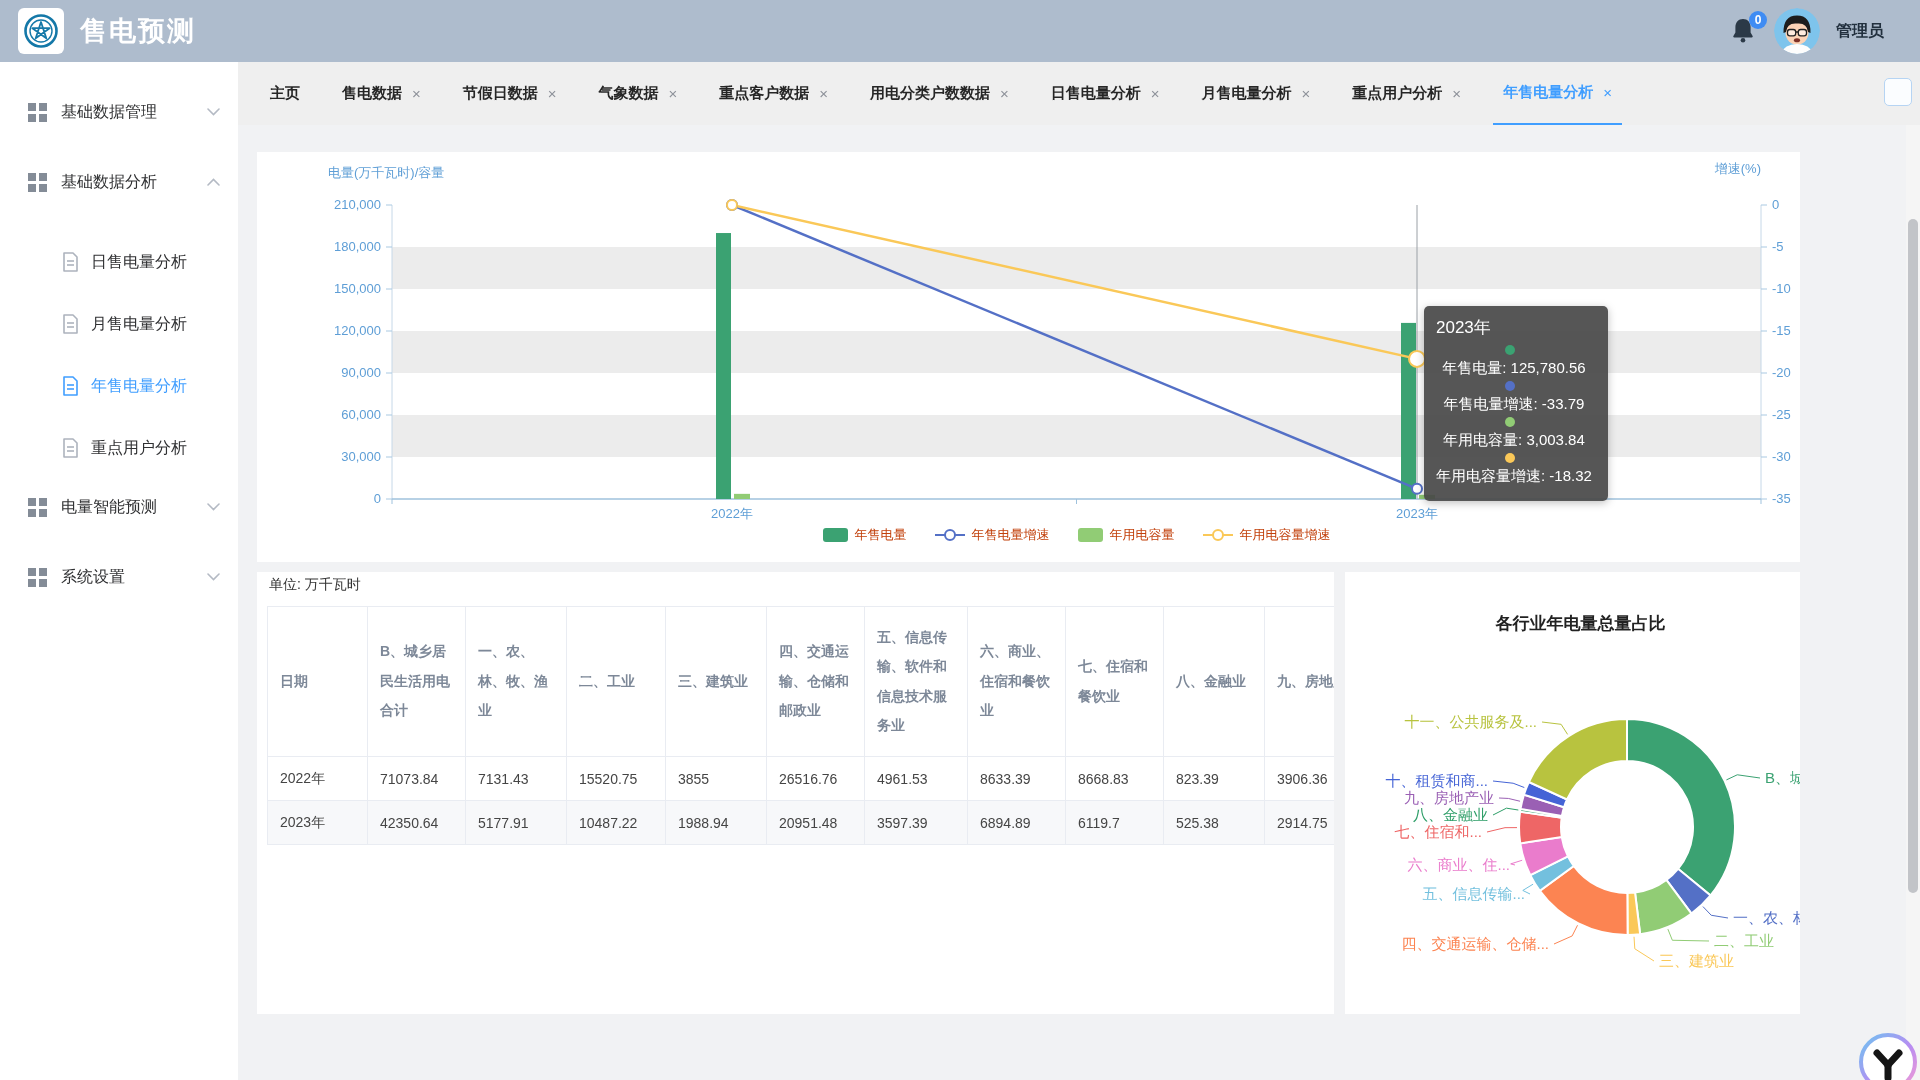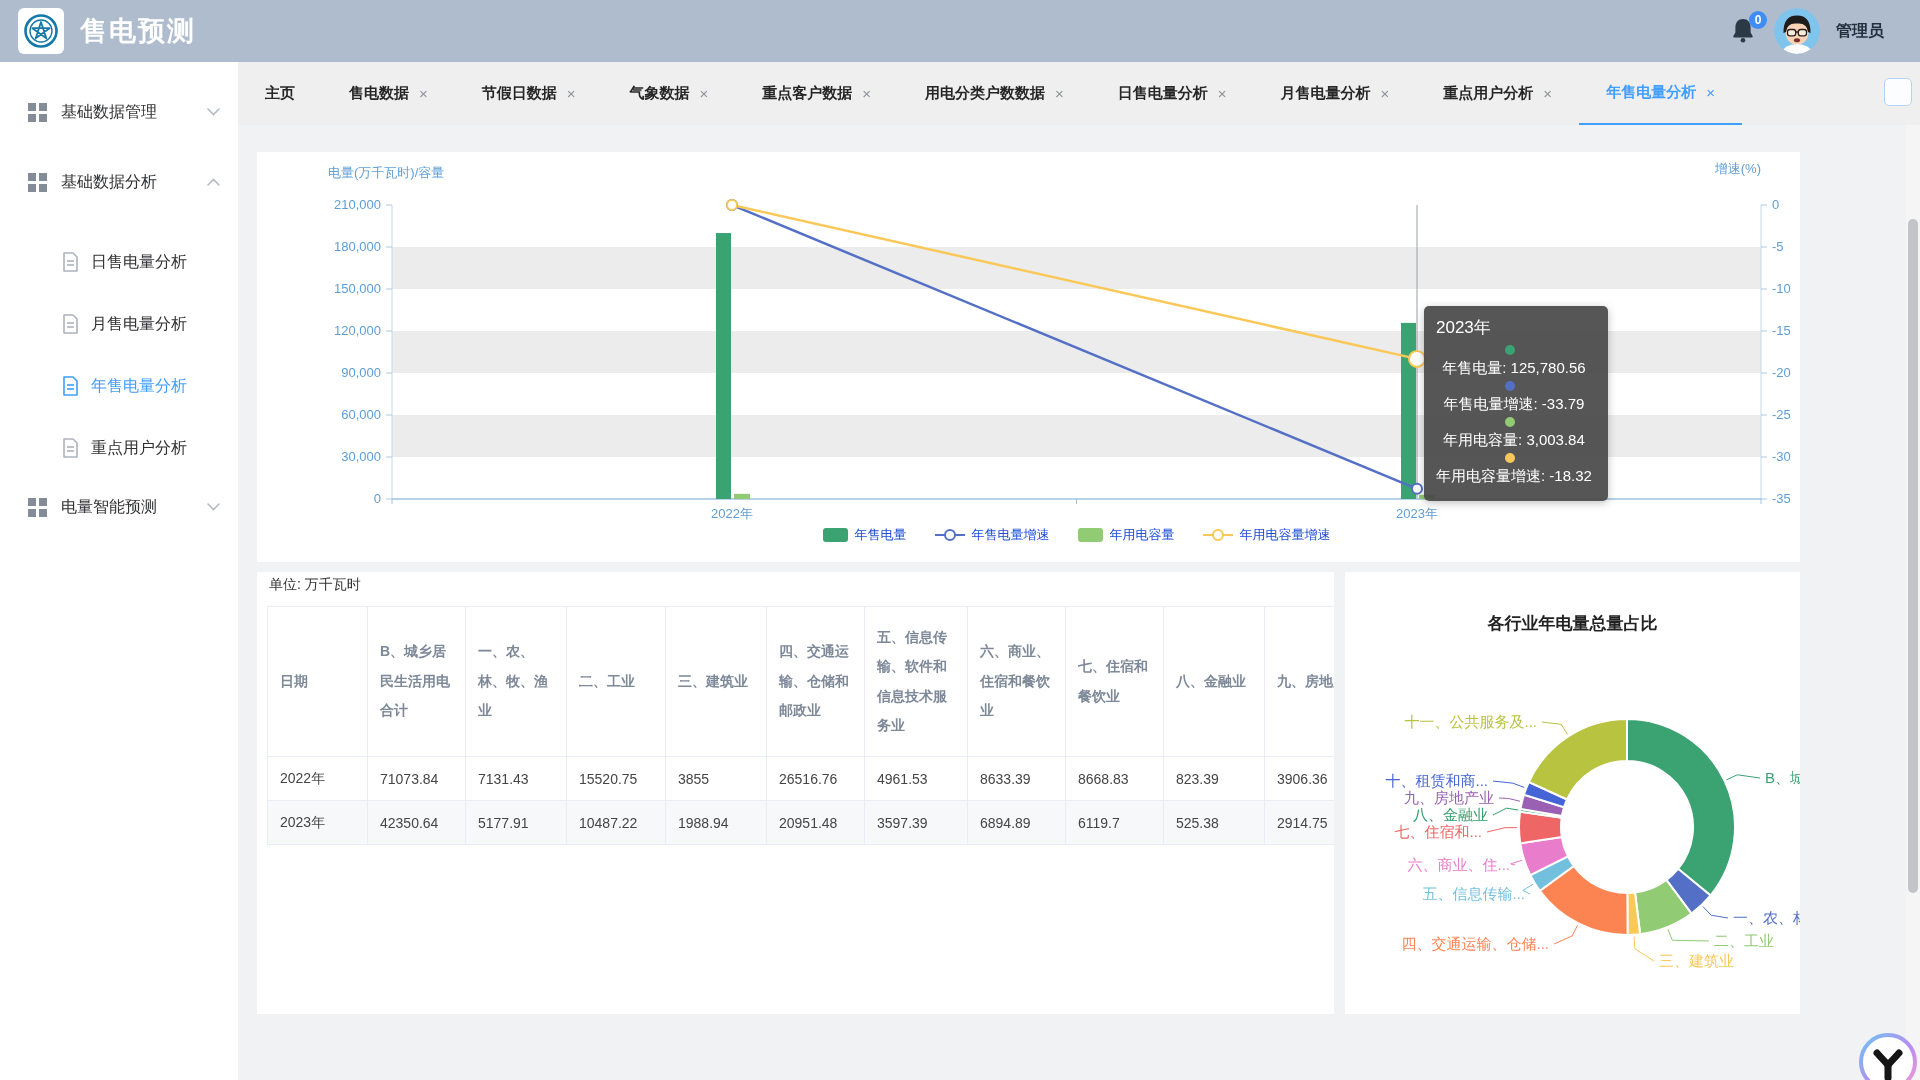--- a/index.html
+++ b/index.html
@@ -20,54 +20,54 @@
   .side-top{height:56px;margin-bottom:14px;display:flex;align-items:center;padding:0 18px 0 28px;cursor:pointer;color:#303133;font-size:16px;}
   .side-top .lbl{margin-left:14px;flex:1;}
   .sub-wrap{padding-top:7px;}
   .side-sub{height:62px;display:flex;align-items:center;padding-left:62px;cursor:pointer;color:#303133;font-size:16px;}
   .side-sub .lbl{margin-left:12px;}
   .side-sub.active{color:#409eff;}
   
   .tabbar{position:absolute;left:238px;top:62px;right:0;height:63px;background:#efefef;border-bottom:1px solid #e2e2e2;
           display:flex;align-items:stretch;}
   .tabs{display:flex;align-items:stretch;}
-  .tab{display:flex;align-items:center;padding:0 27px;font-size:15px;font-weight:700;color:#262626;cursor:pointer;box-sizing:border-box;}
+  .tab{display:flex;align-items:center;padding:0 10px;font-size:15px;font-weight:700;color:#262626;cursor:pointer;box-sizing:border-box;margin-left:22px;}
   .tab .x{margin-left:10px;color:#8d9199;font-weight:400;font-size:15px;}
   .tab.active{color:#409eff;border-bottom:2px solid #409eff;}
   .tab.active .x{color:#409eff;}
   .tab-extra{position:absolute;right:8px;top:16px;width:26px;height:26px;border:1px solid #b6d4f3;border-radius:5px;background:#fbfdff;cursor:pointer;}
   
   .content{position:absolute;left:238px;top:125px;right:0;bottom:0;background:#f1f2f4;}
   .card{position:absolute;background:#fff;}
   .chart-card{left:19px;top:27px;width:1543px;height:410px;}
   .table-card{left:19px;top:447px;width:1077px;height:442px;}
   .donut-card{left:1107px;top:447px;width:455px;height:442px;}
   
   .legend{position:absolute;left:135px;top:374px;width:1369px;display:flex;justify-content:center;gap:28px;align-items:center;}
-  .lg-item{display:flex;align-items:center;gap:7px;cursor:pointer;font-size:13px;color:#1d4ed8;}
+  .lg-item{display:flex;align-items:center;gap:7px;cursor:pointer;font-size:13px;color:#c2410c;}
   .lg-bar{width:25px;height:14px;border-radius:3px;}
   .lg-line{position:relative;width:30px;height:14px;}
   .lg-line .ln{position:absolute;left:0;right:0;top:6px;height:2px;}
   .lg-line .ci{position:absolute;left:9px;top:1px;width:8px;height:8px;border-radius:50%;background:#fff;border:2px solid #000;}
   
   .tooltip{position:absolute;left:1167px;top:154px;background:rgba(72,72,72,0.92);border-radius:5px;color:#fff;
            padding:10px 16px 12px 12px;white-space:nowrap;box-shadow:0 2px 8px rgba(0,0,0,.25);}
   .tt-title{font-size:17px;margin-bottom:6px;}
   .tt-row{font-size:15px;line-height:26px;display:flex;align-items:center;flex-direction:column;}
   .tt-dot{display:inline-block;width:10px;height:10px;border-radius:50%;margin-right:8px;}
   
   .unit{position:absolute;left:12px;top:4px;font-size:14px;color:#333;}
   .table-wrap{position:absolute;left:10px;top:34px;width:1067px;overflow:hidden;}
   table{border-collapse:collapse;table-layout:fixed;width:1107px;font-size:14px;color:#454545;background:#fff;}
   th,td{border:1px solid #e9ecf2;padding:8px 12px;text-align:left;vertical-align:middle;word-break:break-all;box-sizing:border-box;}
   th{color:#7d8898;font-weight:700;height:150px;line-height:2.1;}
   td{height:44px;}
   tbody tr.alt{background:#f7f8fa;}
   
-  .donut-title{position:absolute;left:0;top:40px;width:100%;text-align:center;font-size:17px;font-weight:700;color:#222;}
+  .donut-title{position:absolute;left:0;top:40px;width:100%;text-align:center;font-size:17px;font-weight:700;color:#222;padding-left:8px;}
   
   .vscroll{position:absolute;right:0;top:0;bottom:0;width:14px;background:#f5f5f5;}
   .vthumb{position:absolute;left:2px;width:10px;border-radius:5px;background:#c2c4c8;top:94px;height:674px;}
   
   .floatbtn{position:absolute;left:1618px;top:905px;width:64px;height:64px;cursor:pointer;}
   svg text{font-family:"Liberation Sans","DejaVu Sans",sans-serif;}
 </style>
 </head>
 <body>
 
@@ -171,20 +171,32 @@
         </div>
       </div>
       <div class="side-top">
         <svg width="19" height="19" viewBox="0 0 19 19">
           <rect x="0" y="0" width="8" height="8" fill="#848c97"></rect>
           <rect x="11" y="0" width="8" height="8" fill="#848c97"></rect>
           <rect x="0" y="11" width="8" height="8" fill="#848c97"></rect>
           <rect x="11" y="11" width="8" height="8" fill="#848c97"></rect>
         </svg>
         <span class="lbl">电量智能预测</span>
+        <svg width="13" height="8" viewBox="0 0 13 8" style="transform:rotate(0deg)">
+          <path d="M1 1 L6.5 6.5 L12 1" fill="none" stroke="#b4bac4" stroke-width="1.6" stroke-linecap="round"></path>
+        </svg>
+      </div>
+      <div class="side-top">
+        <svg width="19" height="19" viewBox="0 0 19 19">
+          <rect x="0" y="0" width="8" height="8" fill="#848c97"></rect>
+          <rect x="11" y="0" width="8" height="8" fill="#848c97"></rect>
+          <rect x="0" y="11" width="8" height="8" fill="#848c97"></rect>
+          <rect x="11" y="11" width="8" height="8" fill="#848c97"></rect>
+        </svg>
+        <span class="lbl">系统设置</span>
         <svg width="13" height="8" viewBox="0 0 13 8" style="transform:rotate(0deg)">
           <path d="M1 1 L6.5 6.5 L12 1" fill="none" stroke="#b4bac4" stroke-width="1.6" stroke-linecap="round"></path>
         </svg>
       </div>
     </aside>
 
   <div class="tabbar">
     <div class="tabs" id="tabs">
         <div class="tab">
           <span>主页</span>

